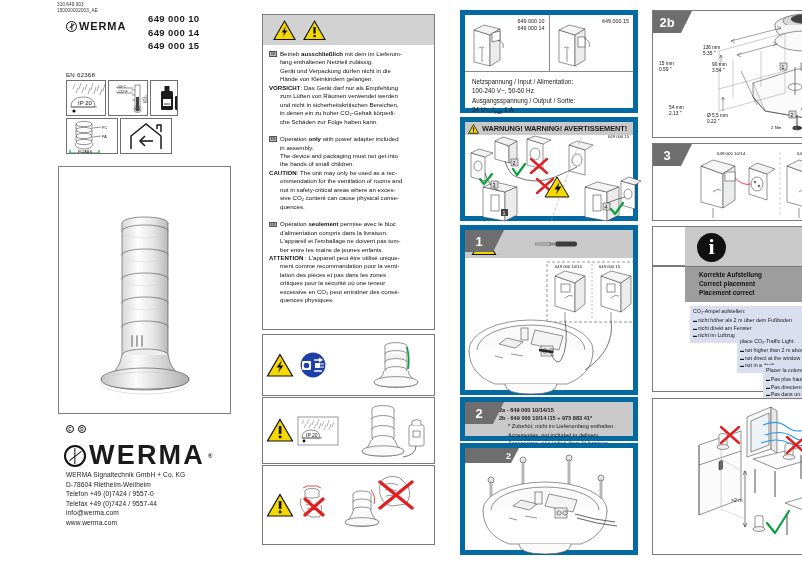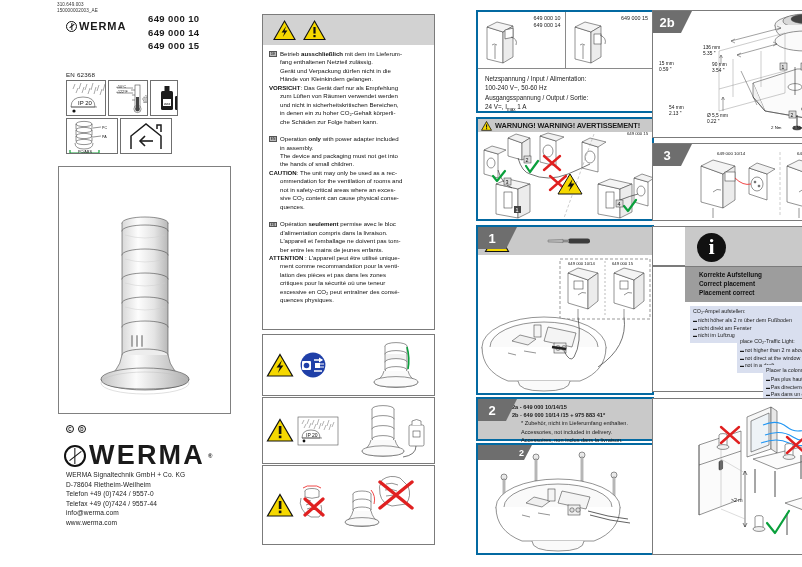--- a/index.html
+++ b/index.html
@@ -55,21 +55,21 @@
   .ind { padding-left: 11px; }
   .hang { padding-left: 11px; text-indent: -11px; }
   sub { font-size: 4.6px; }
 
   .pictopanel { position: absolute; left: 0; width: 173px; border: 1px solid #7b7b7b; background: #fff; display: flex; align-items: center; }
   .pp-left { width: 95px; padding: 4px 3px; display: flex; align-items: center; gap: 3px; }
   .pp-right { flex: 1; display: flex; align-items: center; justify-content: center; gap: 2px; }
 
   
   #col3 { left: 412px; width: 186px; }
-  .c3box { position: absolute; left: 16px; width: 178px; border: 2px solid #0369a1; background: #fff; }
+  .c3box { position: absolute; left: 0; width: 178px; border: 5px solid #0369a1; background: #fff; }
   .adapter-row { display: flex; height: 56px; }
   .adapter-cell { flex: 1; position: relative; padding: 3px; }
   .adapter-cell + .adapter-cell { border-left: 1px solid #8a8a8a; }
   .adapter-lbl { position: absolute; right: 4px; top: 3px; font-size: 5.4px; line-height: 7.4px; text-align: right; }
   .spec { border-top: 1px solid #8a8a8a; padding: 5px 7px 6px; font-size: 6.3px; line-height: 9.4px; }
   .warn-strip { background: #c9c9c9; height: 13px; display: flex; align-items: center; padding-left: 3px; gap: 3px; font-size: 7.4px; font-weight: bold; letter-spacing: -.1px; position: relative; }
   .warn-strip .sub-no { position: absolute; right: 4px; top: 12px; font-size: 4.4px; font-weight: normal; }
   .stepnum { position: absolute; left: 0; top: 0; width: 28px; height: 22px; background: #6e6e6e; color: #fff; font-size: 13px; font-weight: bold; display: flex; align-items: center; justify-content: center; }
   .stepnum::after { content: ""; position: absolute; right: -11px; top: 0; border-top: 22px solid #6e6e6e; border-right: 11px solid transparent; }
   .stepnum.sm { width: 20px; height: 15px; font-size: 9px; padding-left: 46px; }

